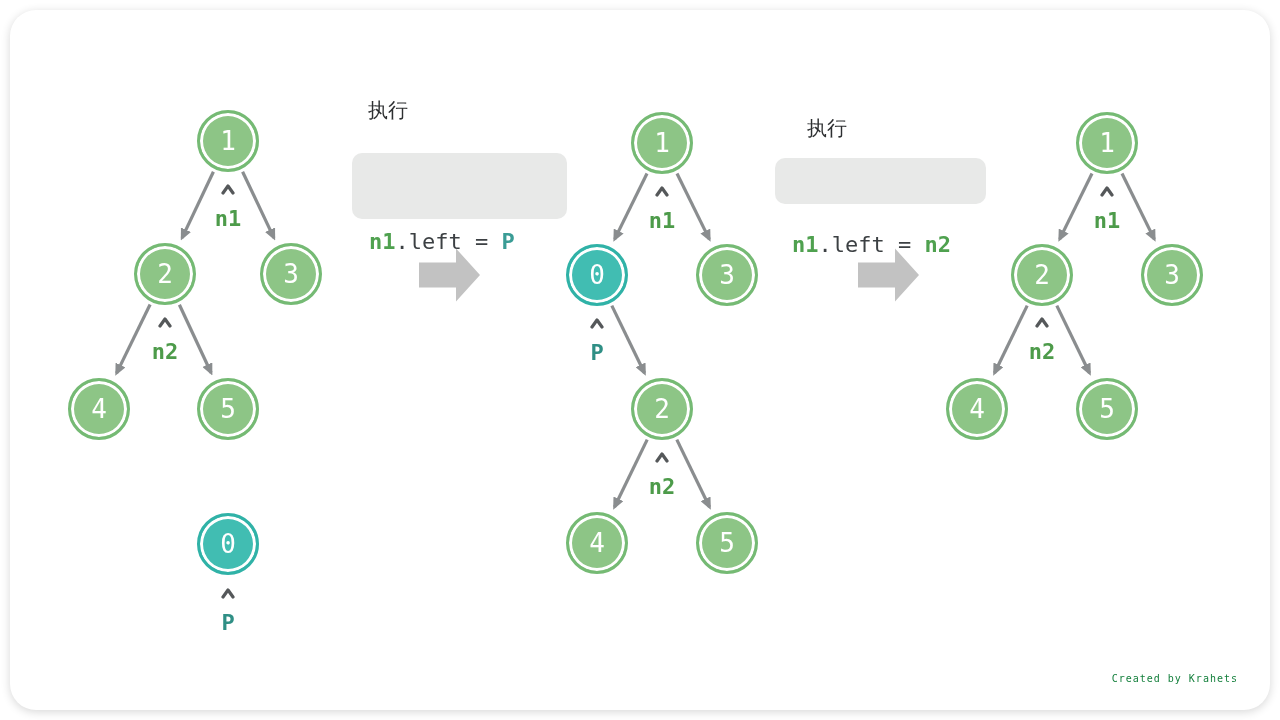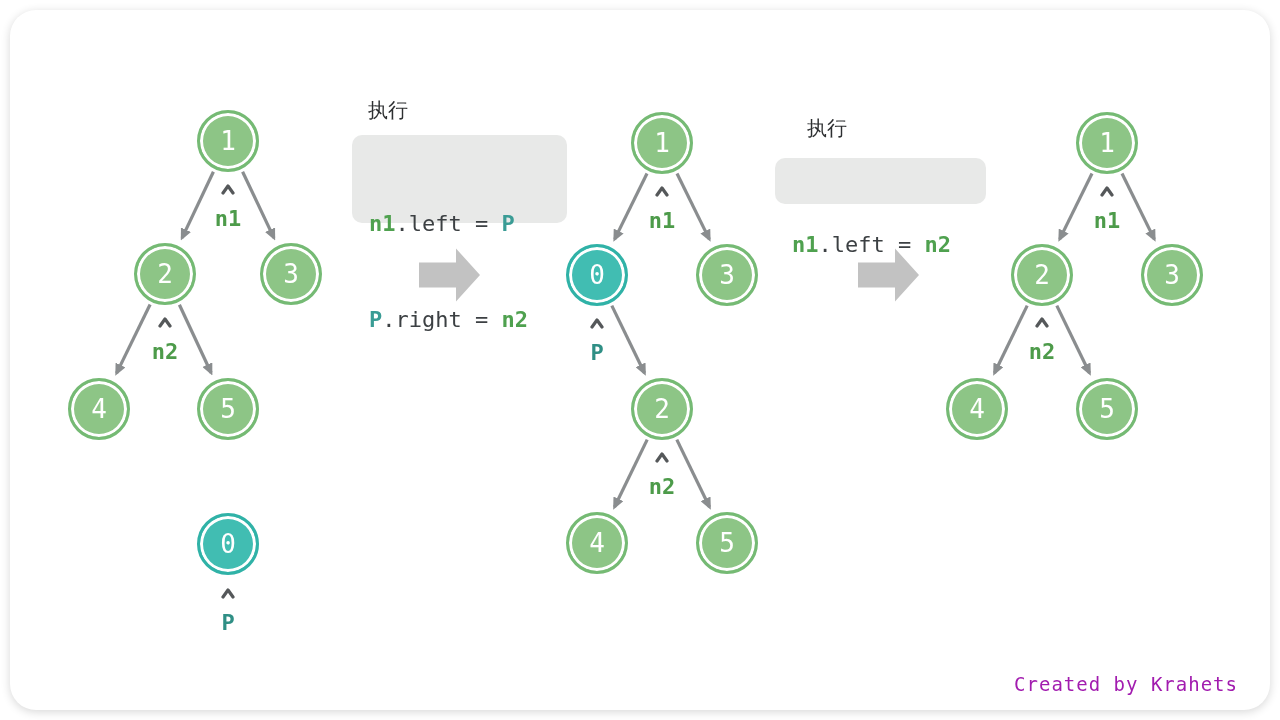--- a/index.html
+++ b/index.html
@@ -54,22 +54,22 @@
     color:var(--code-text,#3c4043);
     padding:9px 14px 9px 17px;
     white-space:pre;
   }
   .tok-g{color:var(--code-green,#4fa14f);font-weight:bold;}
   .tok-t{color:var(--code-teal,#3a9c95);font-weight:bold;}
 
   .watermark{
     position:absolute;right:42px;top:673px;
     font-family:"DejaVu Sans Mono",monospace;
-    font-size:19px;letter-spacing:1px;
-    color:#a21caf;
+    font-size:10px;letter-spacing:1px;
+    color:#15803d;
   }
 </style>
 </head>
 <body>
 
 <div class="card"></div>
 
 <div class="content">
 
   <svg class="layer" width="1280" height="720" viewBox="0 0 1280 720">
@@ -134,23 +134,22 @@
     <div class="plabel">n2</div>
   </div>
   <div class="pointer teal" style="left:198px;top:584px">
     <svg width="16" height="12" viewBox="0 0 16 12">
         <path d="M3 10 L8 3 L13 10" fill="none" stroke="#55585a" stroke-width="3.2" stroke-linecap="round" stroke-linejoin="round"></path>
       </svg>
     <div class="plabel">P</div>
   </div>
 
   <div class="exec-title" style="left:368px;top:98px">执行</div>
-  <div class="code-box" style="left:352px;top:135px;width:215px;height:88px">
+  <div class="code-box" style="left:352px;top:153px;width:215px;height:66px">
     <div><span class="tok-g">n1</span><span>.left = </span><span class="tok-t">P</span></div>
-    <div><span class="tok-t">P</span><span>.right = </span><span class="tok-g">n2</span></div>
   </div>
 
   <div class="node" style="left:631px;top:112px">
       <span>1</span>
     </div>
   <div class="node teal" style="left:566px;top:244px">
       <span>0</span>
     </div>
   <div class="node" style="left:696px;top:244px">
       <span>3</span>

